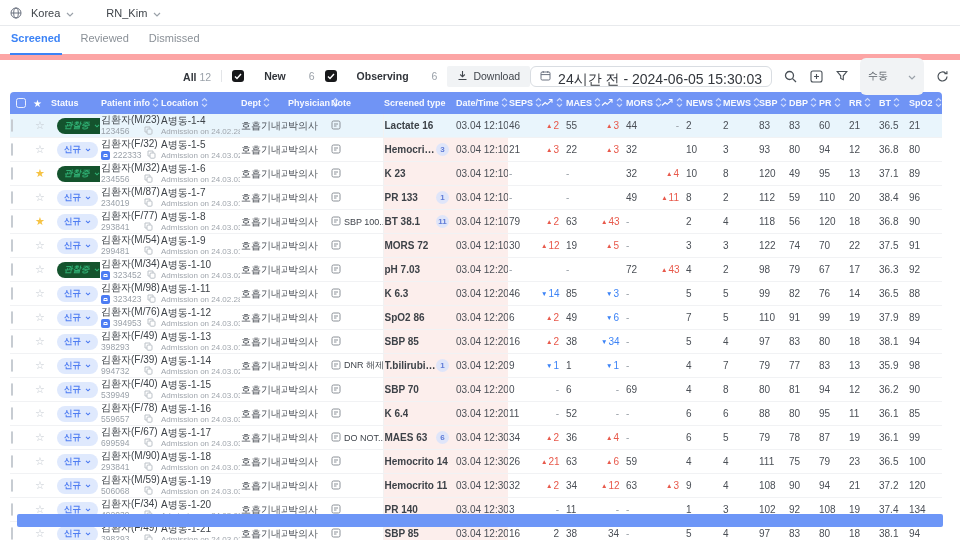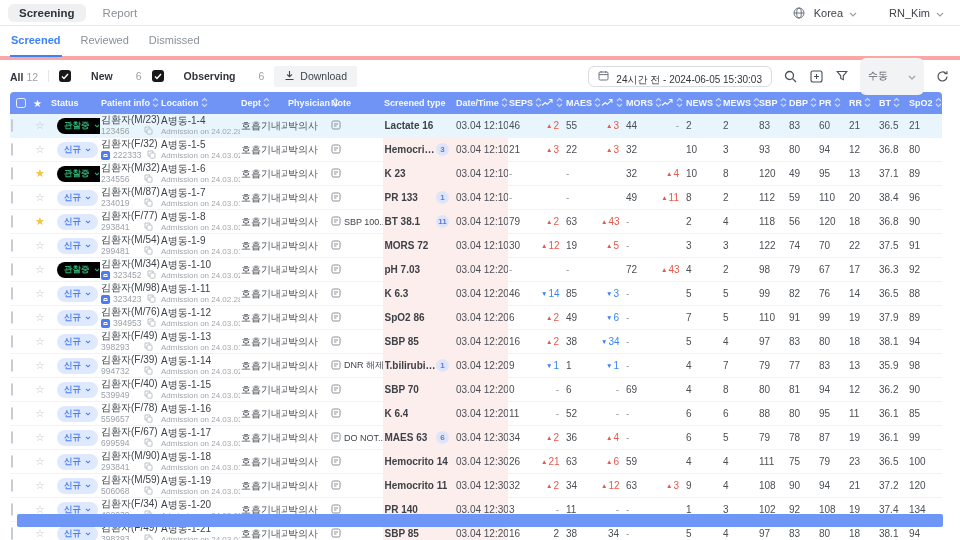--- a/index.html
+++ b/index.html
@@ -12,39 +12,39 @@
             padding:0 16px 0 8px; border-bottom:1px solid #e8eaed; }
   .topbar-left { display:flex; align-items:center; gap:6px; }
   .app-tab { font-size:11.5px; color:#8a9097; padding:3px 11px; border-radius:6px; cursor:default; }
   .app-tab.active { background:#eef0f2; color:#30343a; font-weight:700; }
   .topbar-right { display:flex; align-items:center; gap:7px; font-size:11px; color:#3f444a; }
   .tr-group { display:flex; align-items:center; gap:6px; }
   .sp24 { width:18px; }
 
   
   .subtabs { height:34px; display:flex; align-items:flex-end; gap:18px; padding:0 0 0 10px;
-             border-bottom:4px solid #fca5a5; }
+             border-bottom:6px solid #fca5a5; }
   .subtab { font-size:11px; color:#8a9097; padding:8px 1px 9px; border-bottom:2px solid transparent; margin-bottom:-1px; }
   .subtab.active { color:#3c83f6; font-weight:700; border-bottom-color:#3c83f6; }
 
   
-  .toolbar { height:32px; display:flex; align-items:center; justify-content:space-between; padding:0 10px; }
+  .toolbar { height:32px; display:flex; align-items:center; justify-content:flex-end; padding:0 10px; }
   .tb-left { display:flex; align-items:center; gap:10px; }
   .t-strong { font-size:10.5px; font-weight:700; color:#30343a; }
   .t-count { font-size:10.5px; color:#9aa1a9; margin-left:3px; }
   .vdiv { width:1px; height:12px; background:#e3e5e8; }
   .chip { display:flex; align-items:center; gap:20px; }
   .cbx-dark { width:12px; height:12px; background:#17181a; border-radius:3px; display:inline-flex;
               align-items:center; justify-content:center; }
   .dl-btn { display:flex; align-items:center; gap:5px; background:#f1f3f5; border-radius:2px;
             padding:4px 10px; font-size:10.5px; color:#40454c; }
   .tb-right { display:flex; align-items:center; gap:10px; }
   .date-field { display:flex; align-items:center; gap:7px; border:1px solid #d9dde2; border-radius:6px;
                 height:21px; padding:0 9px; min-width:160px; }
-  .date-text { font-size:10px; color:#33373d; white-space:nowrap;margin-top:8px; }
+  .date-text { font-size:14px; color:#33373d; white-space:nowrap;margin-top:8px; }
   .icon-btn { display:inline-flex; align-items:center; justify-content:center; width:16px; height:16px; }
   .mode-select { display:flex; align-items:center; justify-content:space-between; width:64px; height:37px;
                  background:#f1f3f5; border-radius:6px; padding:0 8px; font-size:10px; color:#565c63; }
 
   
   .grid-wrap { margin:0 10px; }
   table { border-collapse:collapse; table-layout:fixed; width:932px; }
   thead th { height:22px; background:#7094f5; font-size:9px; font-weight:700; color:rgba(255,255,255,.95);
              text-align:left; vertical-align:middle; padding:0 1px; white-space:nowrap; }
   thead th:first-child { border-radius:4px 0 0 0; }
@@ -55,21 +55,21 @@
   tbody td { height:22px; font-size:10px; color:#4a4f56; vertical-align:middle; padding:0 1px;
              border-bottom:1px solid #f1f2f4; white-space:nowrap; overflow:hidden; }
   tbody tr.hl td { background:#e9f5fc; }
   td.c-pink { background:#fceeec; }
   td.screened-td { border-left:1px solid rgba(0,0,0,.05); }
   .row-cb { width:11px; height:11px; border:1.2px solid #c7ccd2; border-radius:3px; margin:0 auto; }
   td.star-td { text-align:center; font-size:11px; color:#c4cad1; }
   td.star-td.on { color:#f6c344; }
   .pill { display:inline-flex; align-items:center; gap:4px; height:16px; border-radius:8px; padding:0 7px;
           font-size:8.5px; font-weight:700; margin-left:6px; }
-  .pill.obs { background:#000000; color:#2fae72; }
+  .pill.obs { background:#14532d; color:#2fae72;font-style:italic; }
   .pill.new { background:#dfe9fd; color:#4f7df2; }
   .l1 { display:flex; justify-content:space-between; align-items:center; line-height:11px; font-size:10px;
         color:#3d4248; padding-right:6px; }
   .l1 .nm { font-weight:500; }
   .l2 { display:flex; align-items:center; gap:3px; line-height:9px; font-size:8.5px; color:#9aa1a9;
         margin-top:1px; padding-right:6px; }
   .l2 .fill { flex:1; }
   .pid-ic { width:9px; height:9px; background:#4c7cf3; border-radius:2px; display:inline-flex;
             align-items:center; justify-content:center; flex:none; }
   .loc1 { font-size:10px; color:#3d4248; line-height:11px; }
@@ -88,24 +88,20 @@
   
   .hscroll { position:absolute; left:17px; right:17px; bottom:13px; height:13px;
              background:#6d96f7; border-radius:2px; }
 </style>
 </head>
 <body>
 
 <div class="page">
 
   <div class="topbar">
-    <div class="topbar-left">
-      <div class="app-tab active">Screening</div>
-      <div class="app-tab">Report</div>
-    </div>
     <div class="topbar-right">
       <span class="icon-btn">
         <svg width="12" height="12" viewBox="0 0 12 12" fill="none" stroke="#6b7280" stroke-width="1">
             <circle cx="6" cy="6" r="5"></circle>
             <ellipse cx="6" cy="6" rx="2.3" ry="5"></ellipse>
             <path d="M1 6h10"></path>
           </svg>
       </span>
       <span class="tr-group">
         <span>Korea</span>

